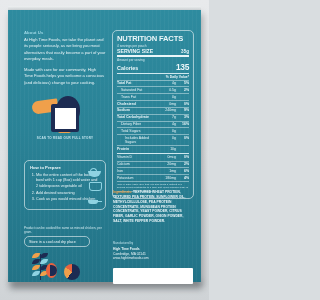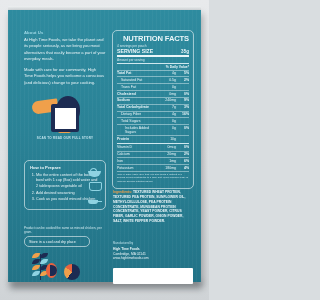--- a/index.html
+++ b/index.html
@@ -74,21 +74,21 @@
   .wheat span{position:absolute;width:8px;height:5px;border-radius:8px 0 8px 0;}
   .stem{position:absolute;left:7.5px;top:2px;width:1px;height:26px;background:#1d2b52;}
   .seed{position:absolute;left:22px;top:11px;width:11px;height:15px;background:#e8623f;border-radius:50%;}
   .seed:after{content:"";position:absolute;left:4px;top:2px;width:7px;height:11px;background:#1d2b52;
         border-radius:0 11px 11px 0;}
   .pie{position:absolute;left:40px;top:12px;width:16px;height:16px;border-radius:50%;
         background:conic-gradient(#1d2b52 0 60%, #f0a04b 60% 85%, #e8623f 85% 100%);}
 
   
   .nf{position:absolute;left:0;top:0;width:82px;padding:4px 4px 5px 4px;box-sizing:border-box;color:#eaf6f9;}
-  .nf-title{font-size:7.6px;font-weight:700;letter-spacing:-.15px;line-height:1;margin-bottom:1.5px;text-align:right;}
+  .nf-title{font-size:7.6px;font-weight:700;letter-spacing:-.15px;line-height:1;margin-bottom:1.5px;}
   .nf-sv{font-size:3.2px;color:#cfe8ee;}
   .nf-row{display:flex;justify-content:space-between;align-items:baseline;}
   .nf-serv{font-size:5.2px;font-weight:700;}
   .nf-serv-v{font-size:4.6px;font-weight:700;}
   .rule-thick{height:1.6px;background:#eaf6f9;margin:1.2px 0;}
   .rule-med{height:1px;background:#cfe8ee;margin:1px 0;}
   .rule-thin{height:.4px;background:rgba(234,246,249,.45);margin:.6px 0;}
   .cal-l{font-size:5.4px;font-weight:700;}
   .cal-v{font-size:8.4px;font-weight:700;letter-spacing:-.3px;}
   .dv-hd{text-align:right;font-size:3.4px;font-weight:700;margin:.5px 0;}
@@ -185,20 +185,24 @@
 
       <div class="nf panel">
         <div class="nf-title">NUTRITION FACTS</div>
         <div class="nf-sv">4 servings per pouch</div>
         <div class="nf-row">
           <span class="nf-serv">SERVING SIZE</span>
           <span class="nf-serv-v">35g</span>
         </div>
         <div class="rule-thick"></div>
         <div class="nf-sv">Amount per serving</div>
+        <div class="nf-row">
+          <span class="cal-l">Calories</span>
+          <span class="cal-v">135</span>
+        </div>
         <div class="rule-med"></div>
         <div class="dv-hd">% Daily Value*</div>
         <div class="rule-thin"></div>
         <div id="nutrient-rows">
             <div class="nl b">
               <span class="nm">Total Fat</span>
               <span class="amt">4g</span>
               <span class="pc">5%</span>
             </div>
             <div class="rule-thin"></div>

